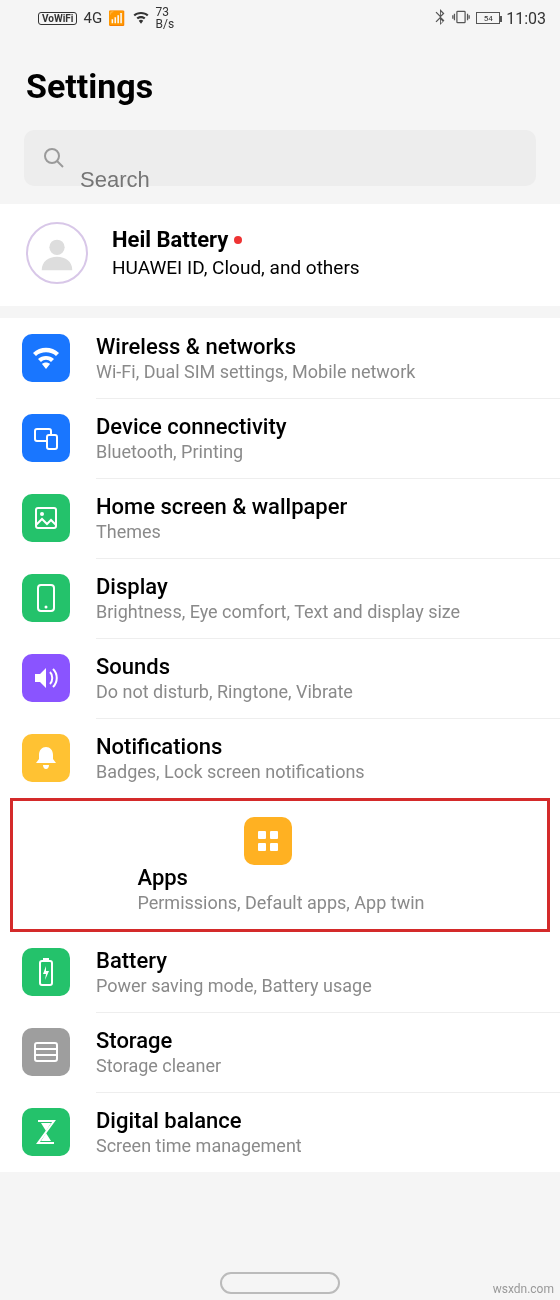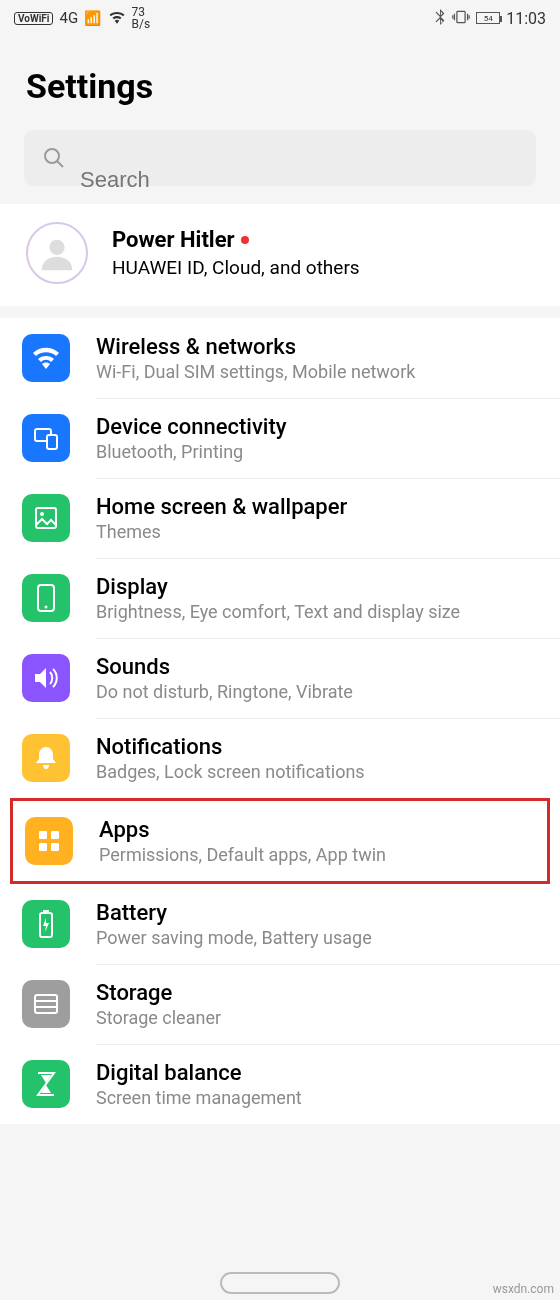--- a/index.html
+++ b/index.html
@@ -1,18 +1,18 @@
 <!DOCTYPE html>
 <html><head>
 <meta charset="utf-8">
 <style>
   * { margin: 0; padding: 0; box-sizing: border-box; }
   html, body { width: 560px; height: 1300px; font-family: -apple-system, BlinkMacSystemFont, "Segoe UI", Roboto, sans-serif; background: #f5f5f5; overflow: hidden; }
   
-  .status-bar { height: 36px; display: flex; align-items: center; justify-content: space-between; padding: 0 14px; font-size: 14px; color: #333; }
+  .status-bar { height: 36px; display: flex; align-items: center; justify-content: space-between; padding: 0 14px; font-size: 14px; color: #333; margin-left: 24px; }
   .status-left { display: flex; align-items: center; gap: 6px; }
   .status-right { display: flex; align-items: center; gap: 6px; }
   .vowifi { border: 1px solid #333; border-radius: 3px; padding: 0 3px; font-size: 10px; font-weight: bold; }
   .signal { font-size: 15px; }
   .data-speed { font-size: 12px; line-height: 1; }
   .battery-box { border: 1px solid #555; width: 24px; height: 12px; position: relative; display:inline-flex; align-items:center; justify-content:center; font-size:8px; }
   .battery-box::after { content:""; position:absolute; right:-3px; top:3px; width:2px; height:6px; background:#555; }
   
   .header { padding: 30px 26px 24px; }
   .header h1 { font-size: 34px; font-weight: 700; color: #000000; }
@@ -98,21 +98,21 @@
   <div class="avatar-ring">
     <span class="avatar-inner">
       <svg width="42" height="42" viewBox="0 0 44 44">
           <circle cx="22" cy="16" r="8" fill="#ddd"></circle>
           <path d="M6 40c0-9 7-14 16-14s16 5 16 14" fill="#ddd"></path>
         </svg>
     </span>
   </div>
   <div class="profile-text">
     <div class="name-row">
-      <span>Power Hitler</span>
+      <span>Heil Battery</span>
       <span class="dot-red"></span>
     </div>
     <div class="sub">HUAWEI ID, Cloud, and others</div>
   </div>
 </div>
 
 <div class="settings-list">
 
   <div class="row">
     <div class="icon-box ic-blue">
@@ -185,21 +185,21 @@
           <path d="M12 2c-4 0-7 3-7 8v4l-3 4h20l-3-4v-4c0-5-3-8-7-8zM9 20c0 2 1 4 3 4s3-2 3-4" fill="#fff"></path>
         </svg>
     </div>
     <div class="row-text">
       <div class="title">Notifications</div>
       <div class="sub">Badges, Lock screen notifications</div>
     </div>
   </div>
 
   <div class="highlight-box">
-    <div class="row" style="padding-left:12px;padding-right:10px;">
+    <div class="row" style="padding-left:12px;padding-right:10px;flex-direction:column;">
       <div class="icon-box ic-orange">
         <svg width="26" height="26" viewBox="0 0 26 26">
             <rect x="3" y="3" width="8" height="8" rx="1" fill="#fff"></rect>
             <rect x="15" y="3" width="8" height="8" rx="1" fill="#fff"></rect>
             <rect x="3" y="15" width="8" height="8" rx="1" fill="#fff"></rect>
             <rect x="15" y="15" width="8" height="8" rx="1" fill="#fff"></rect>
           </svg>
       </div>
       <div class="row-text">
         <div class="title">Apps</div>

